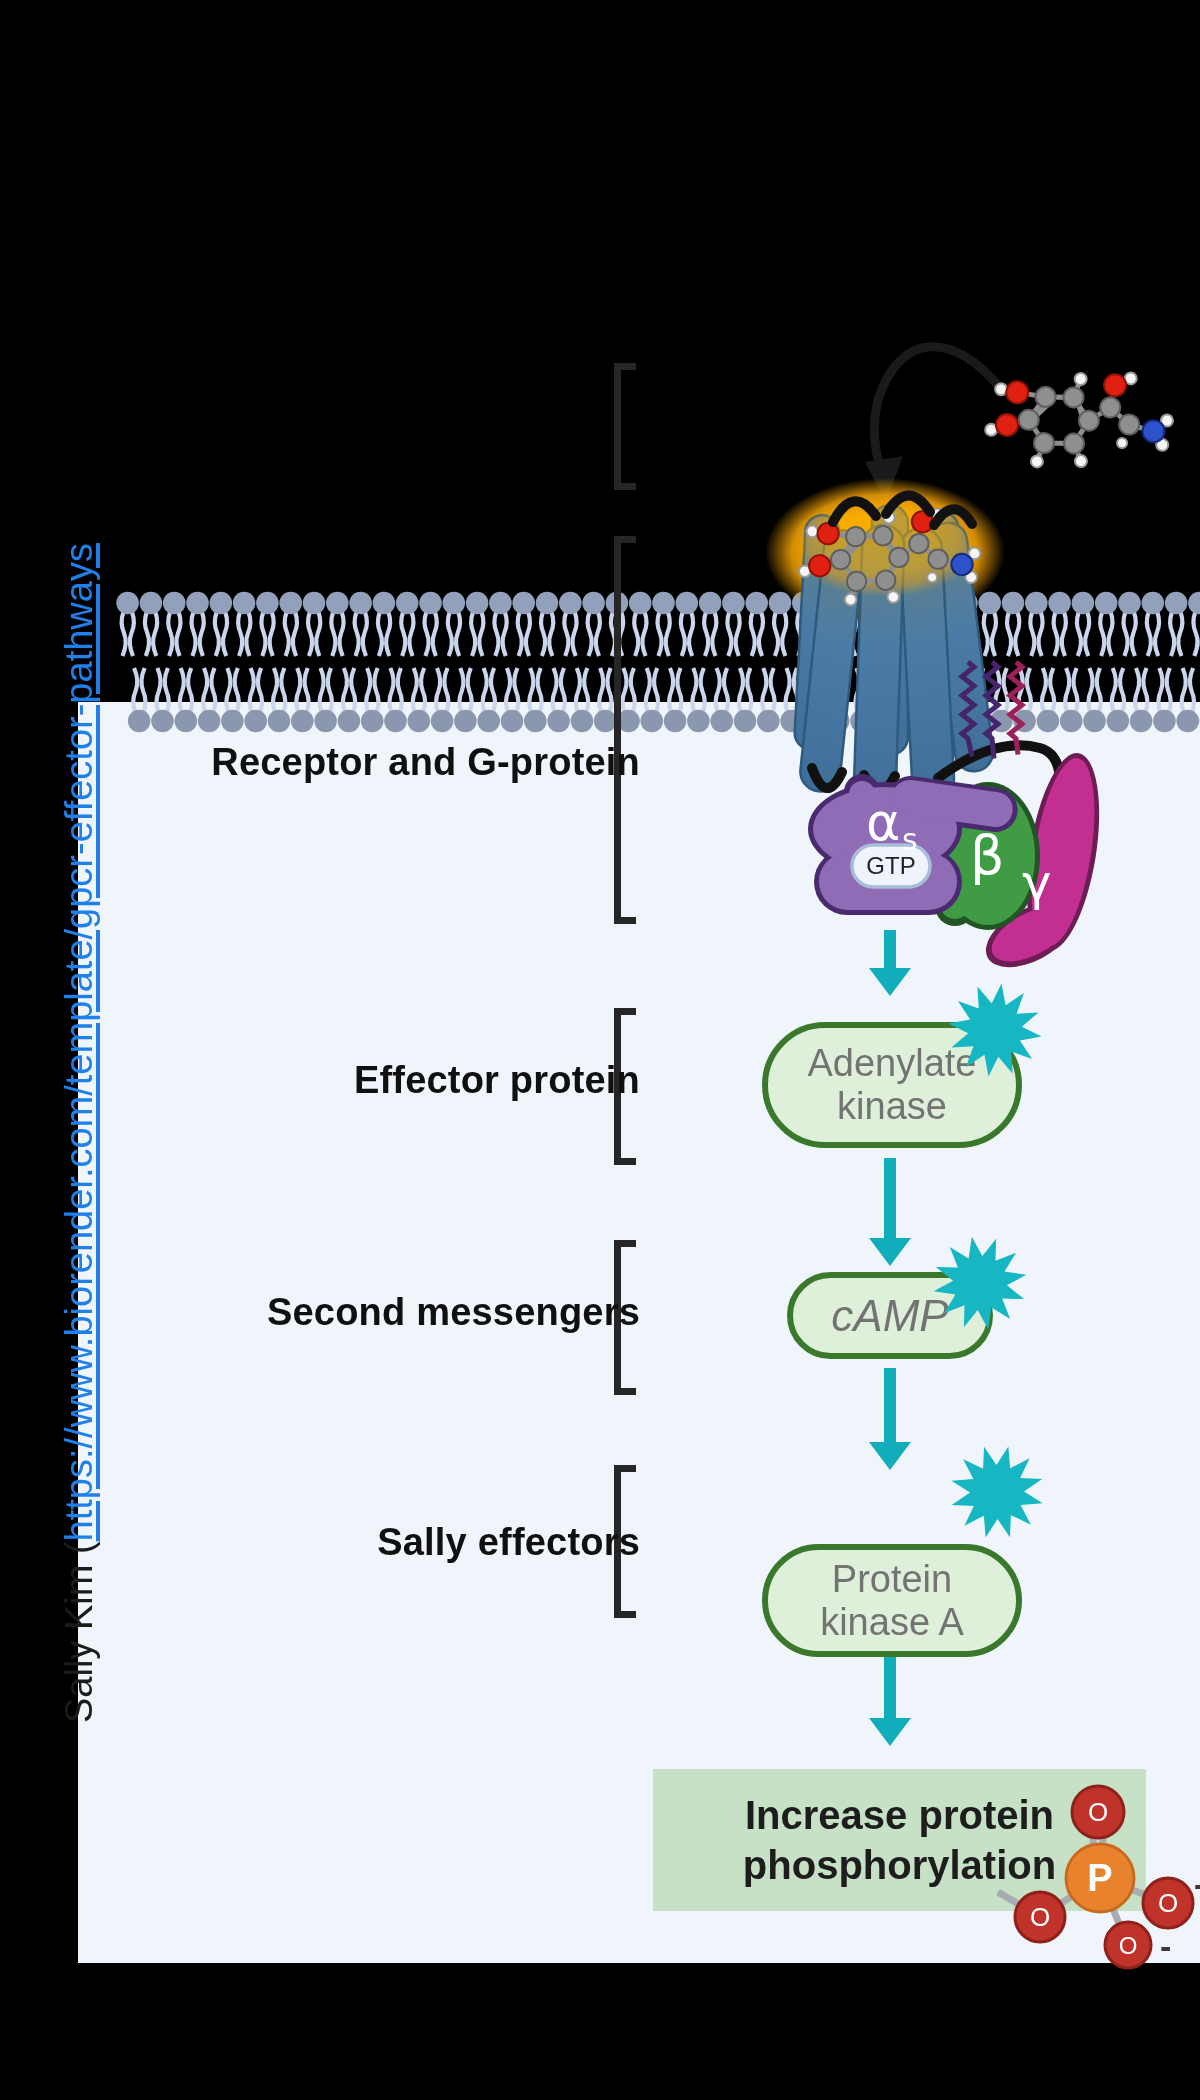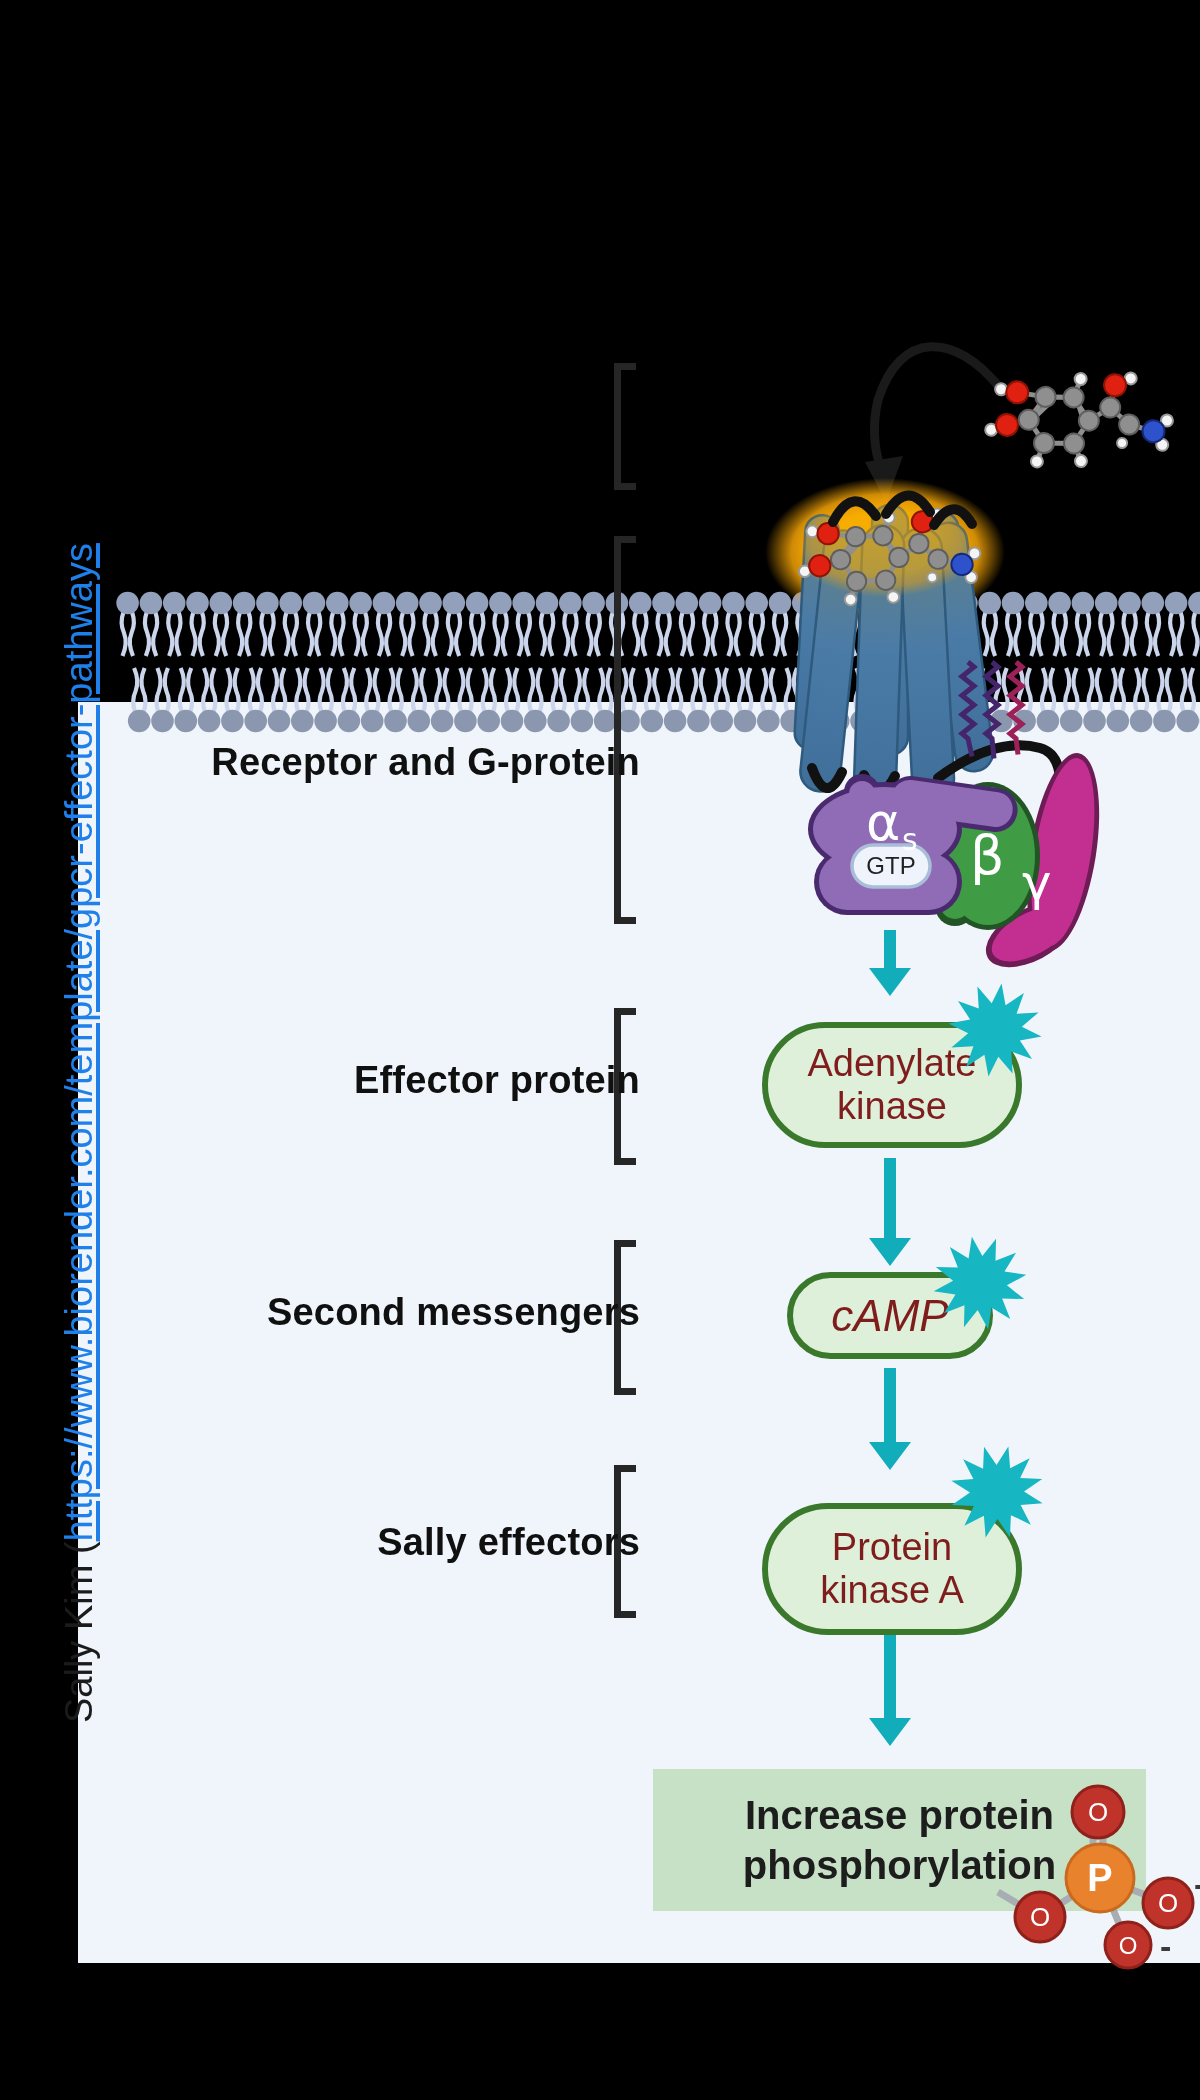--- a/index.html
+++ b/index.html
@@ -9,21 +9,21 @@
   svg{position:absolute;}
   .bracket{position:absolute;left:614px;width:22px;border-left:7px solid #262626;
            border-top:7px solid #262626;border-bottom:7px solid #262626;box-sizing:border-box;}
   .stage-label{position:absolute;left:0;width:598px;text-align:right;font-weight:bold;
                font-size:38px;color:#101010;letter-spacing:.2px;margin-left:42px;}
   .shaft{position:absolute;left:884px;width:12px;background:#12adbb;}
   .ahead{position:absolute;left:869px;width:0;height:0;border-left:21px solid transparent;
          border-right:21px solid transparent;border-top:28px solid #12adbb;}
   .node{position:absolute;background:#def0d9;border:6px solid #3a782c;border-radius:70px;
         display:flex;align-items:center;justify-content:center;text-align:center;
-        color:#7f1d1d;box-sizing:border-box;}
+        color:#737373;box-sizing:border-box;}
   .node .txt{font-size:38px;line-height:1.12;}
   .node .txt-big{font-size:44px;font-style:italic;}
   .burst-svg{position:absolute;width:110px;height:110px;}
   .outcome{position:absolute;left:653px;top:1753px;width:493px;height:142px;background:#c7e1c6;
            display:flex;align-items:center;justify-content:center;text-align:center;
            font-weight:bold;font-size:40px;line-height:1.25;color:#1d1d1d;margin-top:16px;}
   .credit{position:absolute;left:58px;top:1723px;transform:rotate(-90deg);
           transform-origin:0 0;white-space:nowrap;font-size:38px;color:#1b1b1b;}
   .credit a{color:#2080ea;text-decoration:underline;text-decoration-thickness:4px;
             text-underline-offset:4px;}
@@ -335,21 +335,21 @@
     <use href="#burst" fill="#16b6c3" transform="rotate(8)"></use>
     </svg>
 
   <div class="node" style="left:787px;top:1272px;width:206px;height:87px">
     <div class="txt txt-big"><span>cAMP</span></div>
   </div>
   <svg class="burst-svg" style="left:925px;top:1228px" viewBox="-55 -55 110 110">
     <use href="#burst" fill="#16b6c3" transform="rotate(-10)"></use>
     </svg>
 
-  <div class="node" style="left:762px;top:1503px;width:260px;height:132px">
+  <div class="node" style="left:762px;top:1544px;width:260px;height:113px">
     <div class="txt"><span>Protein</span><br>
     <span>kinase A</span></div>
   </div>
   <svg class="burst-svg" style="left:942px;top:1437px" viewBox="-55 -55 110 110">
     <use href="#burst" fill="#16b6c3" transform="rotate(14)"></use>
     </svg>
 
   <div class="outcome">
     <div><span>Increase protein</span><br>
     <span>phosphorylation</span></div>

